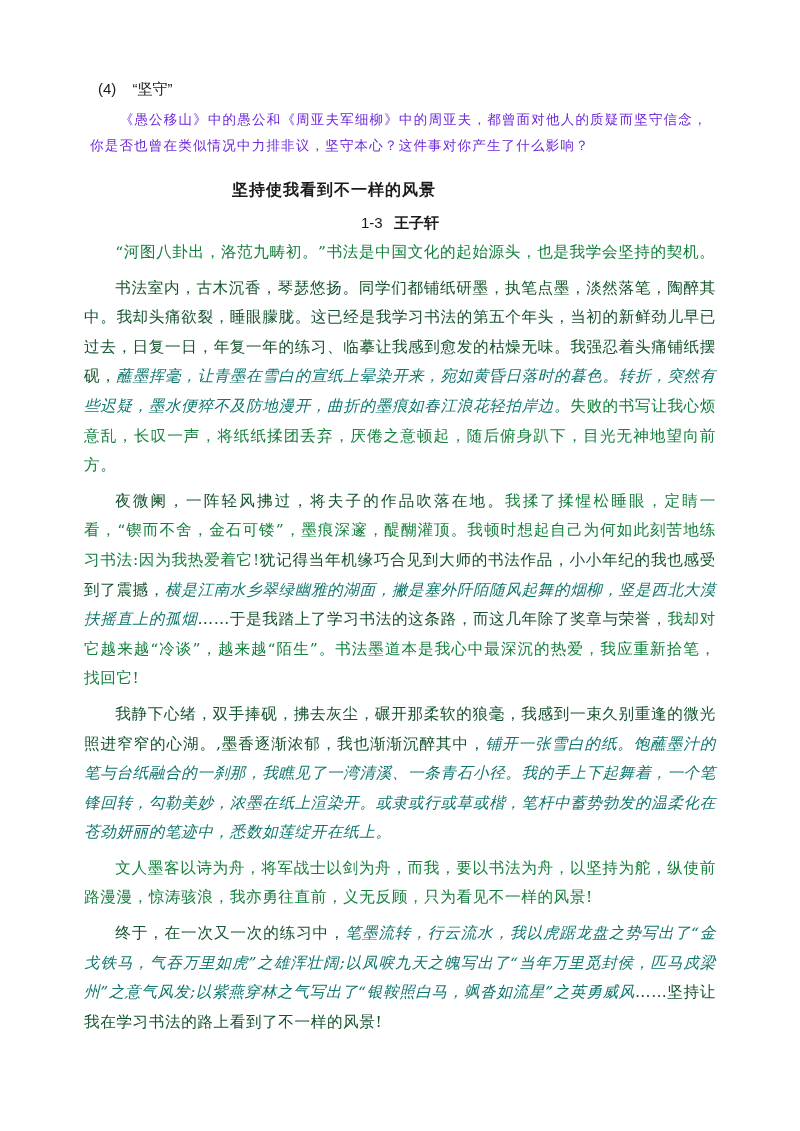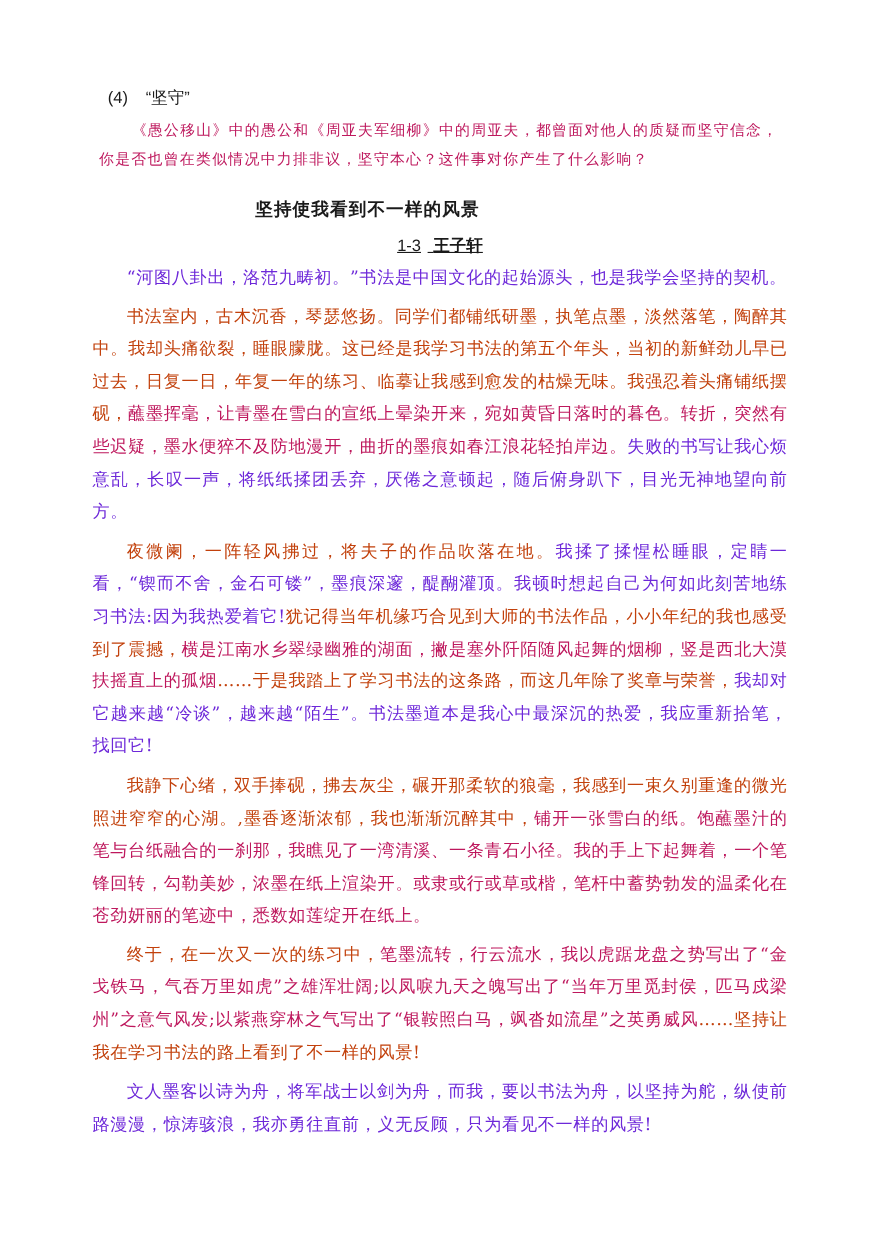--- a/index.html
+++ b/index.html
@@ -3,34 +3,34 @@
 <meta charset="utf-8">
 <style>
   html, body { margin: 0; padding: 0; background: #ffffff; }
   body { width: 800px; height: 1131px; position: relative; overflow: hidden;
          font-family: "DejaVu Serif", "Liberation Serif", serif; color: #1a1a1a; }
   .page { position: absolute; left: 0; top: 0; width: 800px; height: 1131px; }
   .qhead { position: absolute; left: 98px; top: 80px; font-family: "Liberation Sans", "DejaVu Sans", sans-serif;
            font-weight: normal; font-size: 15px; letter-spacing: 0px; }
   .qhead .num { margin-right: 12px; }
   .qbody { position: absolute; left: 90px; top: 106px; width: 620px; font-size: 13.5px; line-height: 26px;
-           color: #be185d; letter-spacing: 1.2px; }
+           color: #6d28d9; letter-spacing: 1.2px; }
   .qbody p { margin: 0; text-indent: 2.2em; }
   .qbody p.cont { text-indent: 0; }
   .title { position: absolute; left: 0; width: 668px; top: 180px; text-align: center; font-weight: bold;
            font-size: 16px; letter-spacing: 1px; }
   .author { position: absolute; left: 0; width: 800px; top: 214px; text-align: center; font-weight: bold;
-            font-size: 15px; text-decoration: underline; }
+            font-size: 15px; }
   .author .cls { font-family: "Liberation Sans", "DejaVu Sans", sans-serif; font-weight: normal; margin-right: 6px; }
   .essay { position: absolute; left: 84px; top: 238px; width: 632px; font-size: 15.6px; line-height: 29.6px;
            letter-spacing: 0.6px; text-align: justify; }
   .essay p { margin: 0 0 6px 0; text-indent: 2em; }
-  .red { color: #6d28d9; }
-  .purple { color: #be185d; }
-  .black { color: #c2410c; }
+  .red { color: #15803d; }
+  .purple { color: #0f766e; font-style: italic; }
+  .black { color: #14532d; }
 </style>
 </head>
 <body>
 
 <div class="page">
 
   <div class="qhead">
     <span class="num">(4)</span>
     <span>“坚守”</span>
   </div>
@@ -54,20 +54,20 @@
     <p>
       <span class="black">书法室内，古木沉香，琴瑟悠扬。同学们都铺纸研墨，执笔点墨，淡然落笔，陶醉其中。我却头痛欲裂，睡眼朦胧。这已经是我学习书法的第五个年头，当初的新鲜劲儿早已过去，日复一日，年复一年的练习、临摹让我感到愈发的枯燥无味。我强忍着头痛铺纸摆砚，</span><span class="purple">蘸墨挥毫，让青墨在雪白的宣纸上晕染开来，宛如黄昏日落时的暮色。转折，突然有些迟疑，墨水便猝不及防地漫开，曲折的墨痕如春江浪花轻拍岸边。</span><span class="red">失败的书写让我心烦意乱，长叹一声，将纸纸揉团丢弃，厌倦之意顿起，随后俯身趴下，目光无神地望向前方。</span>
     </p>
     <p>
       <span class="black">夜微阑，一阵轻风拂过，将夫子的作品吹落在地。</span><span class="red">我揉了揉惺松睡眼，定睛一看，“锲而不舍，金石可镂”，墨痕深邃，醍醐灌顶。我顿时想起自己为何如此刻苦地练习书法:因为我热爱着它!</span><span class="black">犹记得当年机缘巧合见到大师的书法作品，小小年纪的我也感受到了震撼，</span><span class="purple">横是江南水乡翠绿幽雅的湖面，撇是塞外阡陌随风起舞的烟柳，竖是西北大漠扶摇直上的孤烟</span><span class="black">……于是我踏上了学习书法的这条路，而这几年除了奖章与荣誉，</span><span class="red">我却对它越来越“冷谈”，越来越“陌生”。书法墨道本是我心中最深沉的热爱，我应重新拾笔，找回它!</span>
     </p>
     <p>
       <span class="black">我静下心绪，双手捧砚，拂去灰尘，碾开那柔软的狼毫，我感到一束久别重逢的微光照进窄窄的心湖。,墨香逐渐浓郁，我也渐渐沉醉其中，</span><span class="purple">铺开一张雪白的纸。饱蘸墨汁的笔与台纸融合的一刹那，我瞧见了一湾清溪、一条青石小径。我的手上下起舞着，一个笔锋回转，勾勒美妙，浓墨在纸上渲染开。或隶或行或草或楷，笔杆中蓄势勃发的温柔化在苍劲妍丽的笔迹中，悉数如莲绽开在纸上。</span>
     </p>
     <p>
-      <span class="black">终于，在一次又一次的练习中，</span><span class="purple">笔墨流转，行云流水，我以虎踞龙盘之势写出了“金戈铁马，气吞万里如虎”之雄浑壮阔;以凤唳九天之魄写出了“当年万里觅封侯，匹马戍梁州”之意气风发;以紫燕穿林之气写出了“银鞍照白马，飒沓如流星”之英勇威风</span><span class="black">……坚持让我在学习书法的路上看到了不一样的风景!</span>
+      <span class="red">文人墨客以诗为舟，将军战士以剑为舟，而我，要以书法为舟，以坚持为舵，纵使前路漫漫，惊涛骇浪，我亦勇往直前，义无反顾，只为看见不一样的风景!</span>
     </p>
     <p>
-      <span class="red">文人墨客以诗为舟，将军战士以剑为舟，而我，要以书法为舟，以坚持为舵，纵使前路漫漫，惊涛骇浪，我亦勇往直前，义无反顾，只为看见不一样的风景!</span>
+      <span class="black">终于，在一次又一次的练习中，</span><span class="purple">笔墨流转，行云流水，我以虎踞龙盘之势写出了“金戈铁马，气吞万里如虎”之雄浑壮阔;以凤唳九天之魄写出了“当年万里觅封侯，匹马戍梁州”之意气风发;以紫燕穿林之气写出了“银鞍照白马，飒沓如流星”之英勇威风</span><span class="black">……坚持让我在学习书法的路上看到了不一样的风景!</span>
     </p>
   </div>
 
 </div>
 
 </body></html>

